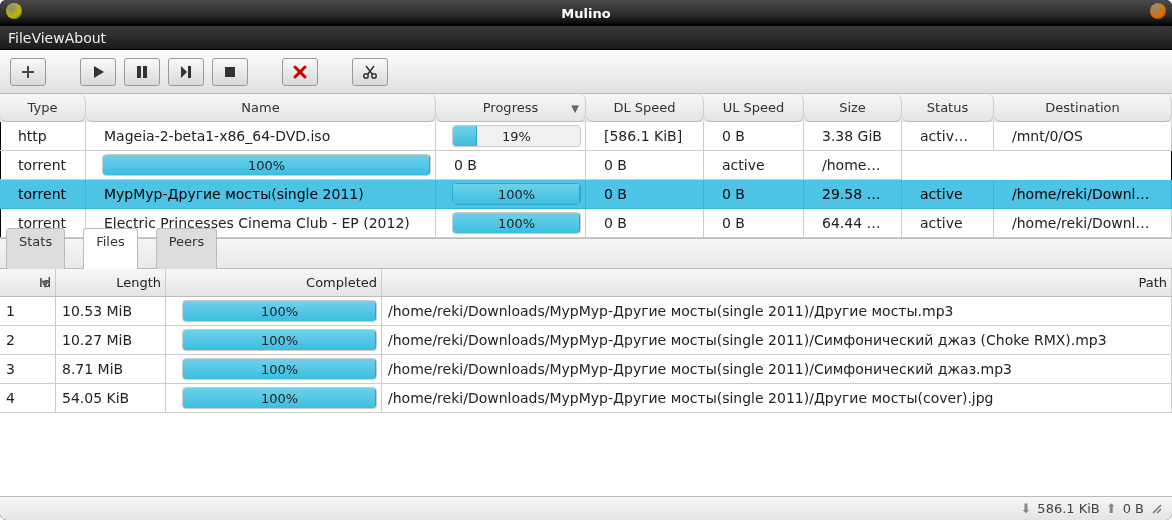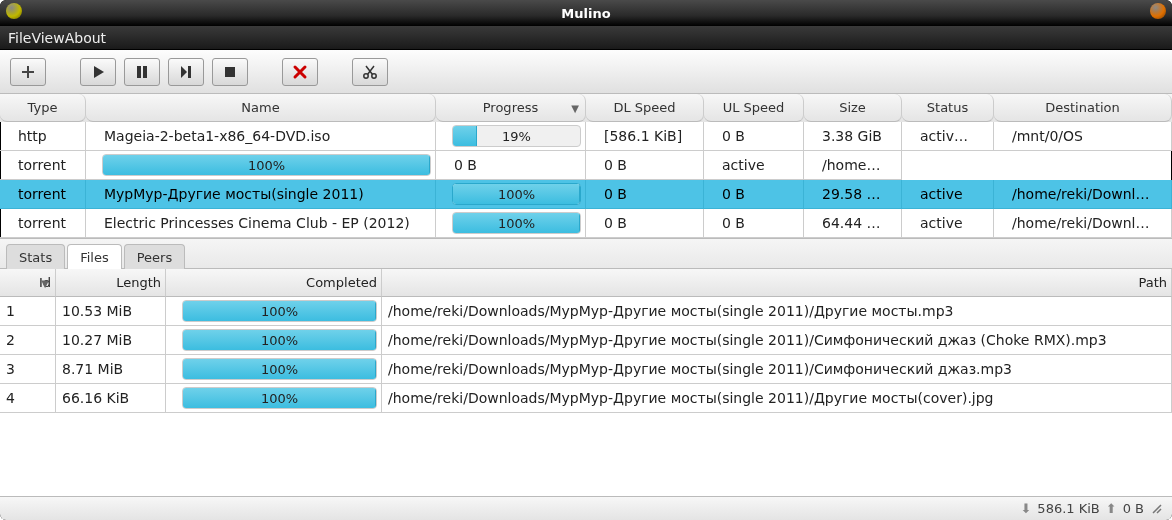--- a/index.html
+++ b/index.html
@@ -114,27 +114,27 @@
   
   .bottom-pane { flex: 1; display: flex; flex-direction: column; background: #fff; }
   .tabs {
     display: flex; align-items: flex-end; height: 30px;
     border-bottom: 1px solid #bbb;
     background: linear-gradient(#f5f5f5, #e9e9e9);
     padding: 0 6px;
     gap: 0;
   }
   .tab {
-    padding: 5px 12px 4px;
+    padding: 5px 12px 20px;
     background: #dddddd;
     border: 1px solid #bbb;
     border-bottom: none;
     border-top-left-radius: 4px;
     border-top-right-radius: 4px;
-    margin-right: 2px;
+    margin-right: 18px;
     font-size: 13px;
     color: #333;
     position: relative;
     top: 1px;
   }
   .tab.active { background: #fff; z-index: 2; }
 
   .ft-header, .ft-row {
     display: grid;
     grid-template-columns: 56px 110px 216px 790px;
@@ -342,21 +342,21 @@
         <div class="cell progress-cell">
           <div class="progress-wrapper">
             <div class="progress-fill" style="width:100%"></div>
             <div class="progress-text">100%</div>
           </div>
         </div>
         <div class="cell">/home/reki/Downloads/МурМур-Другие мосты(single 2011)/Симфонический джаз.mp3</div>
       </div>
       <div class="ft-row">
         <div class="cell">4</div>
-        <div class="cell">66.16 KiB</div>
+        <div class="cell">54.05 KiB</div>
         <div class="cell progress-cell">
           <div class="progress-wrapper">
             <div class="progress-fill" style="width:100%"></div>
             <div class="progress-text">100%</div>
           </div>
         </div>
         <div class="cell">/home/reki/Downloads/МурМур-Другие мосты(single 2011)/Другие мосты(cover).jpg</div>
       </div>
     </div>
 </div>

